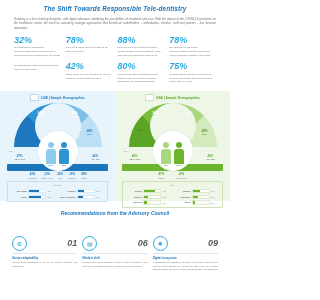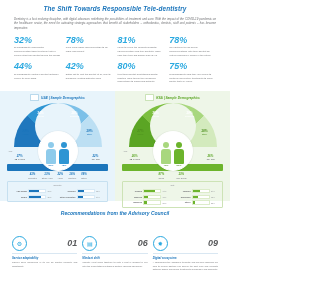--- a/index.html
+++ b/index.html
@@ -149,29 +149,28 @@
   <div class="stats">
     <div>
       <div class="stat-num">32%</div>
       <div class="stat-txt">of respondents used digital communication tools to interact with a clinical staff their dentist during the period</div>
     </div>
     <div>
       <div class="stat-num">78%</div>
       <div class="stat-txt">have used video communication to be more convenient</div>
     </div>
     <div>
-      <div class="stat-num">81%</div>
+      <div class="stat-num">88%</div>
       <div class="stat-txt">came to value the benefits of digital communication and tele-dentistry more now than they did before COVID-19</div>
     </div>
     <div>
       <div class="stat-num">78%</div>
       <div class="stat-txt">will continue to use online communications with their dentist for virtual emergency issues in the future</div>
     </div>
     <div>
-      <div class="stat-num">44%</div>
       <div class="stat-txt">of respondents visited a dentist between March to June 2020</div>
     </div>
     <div>
       <div class="stat-num">42%</div>
       <div class="stat-txt">opted not to visit the dentist at all, due to pandemic-related potential risks</div>
     </div>
     <div>
       <div class="stat-num">80%</div>
       <div class="stat-txt">trust their dentist practitioners/dental practice were taking the necessary precautions to safeguard patients</div>
     </div>

